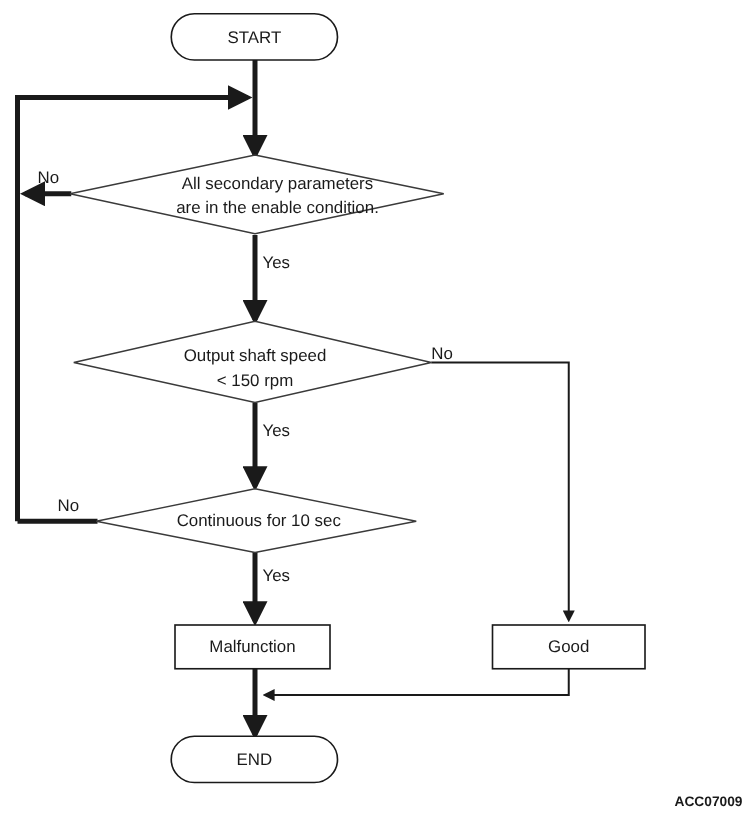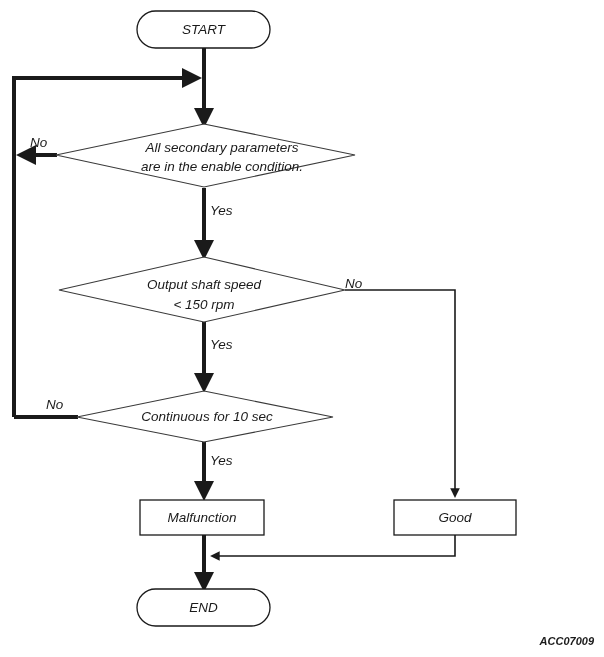--- a/index.html
+++ b/index.html
@@ -10,21 +10,20 @@
   body {
     font-family: "Liberation Sans", sans-serif;
     color: #1a1a1a;
   }
   #flow-root {
     position: relative;
     width: 604px;
     height: 657px;
     background: #ffffff;
     overflow: hidden;
-    font-style: italic;
   }
   #flow-svg {
     position: absolute;
     left: 0;
     top: 0;
     width: 604px;
     height: 657px;
     display: block;
   }
   .node-text {

